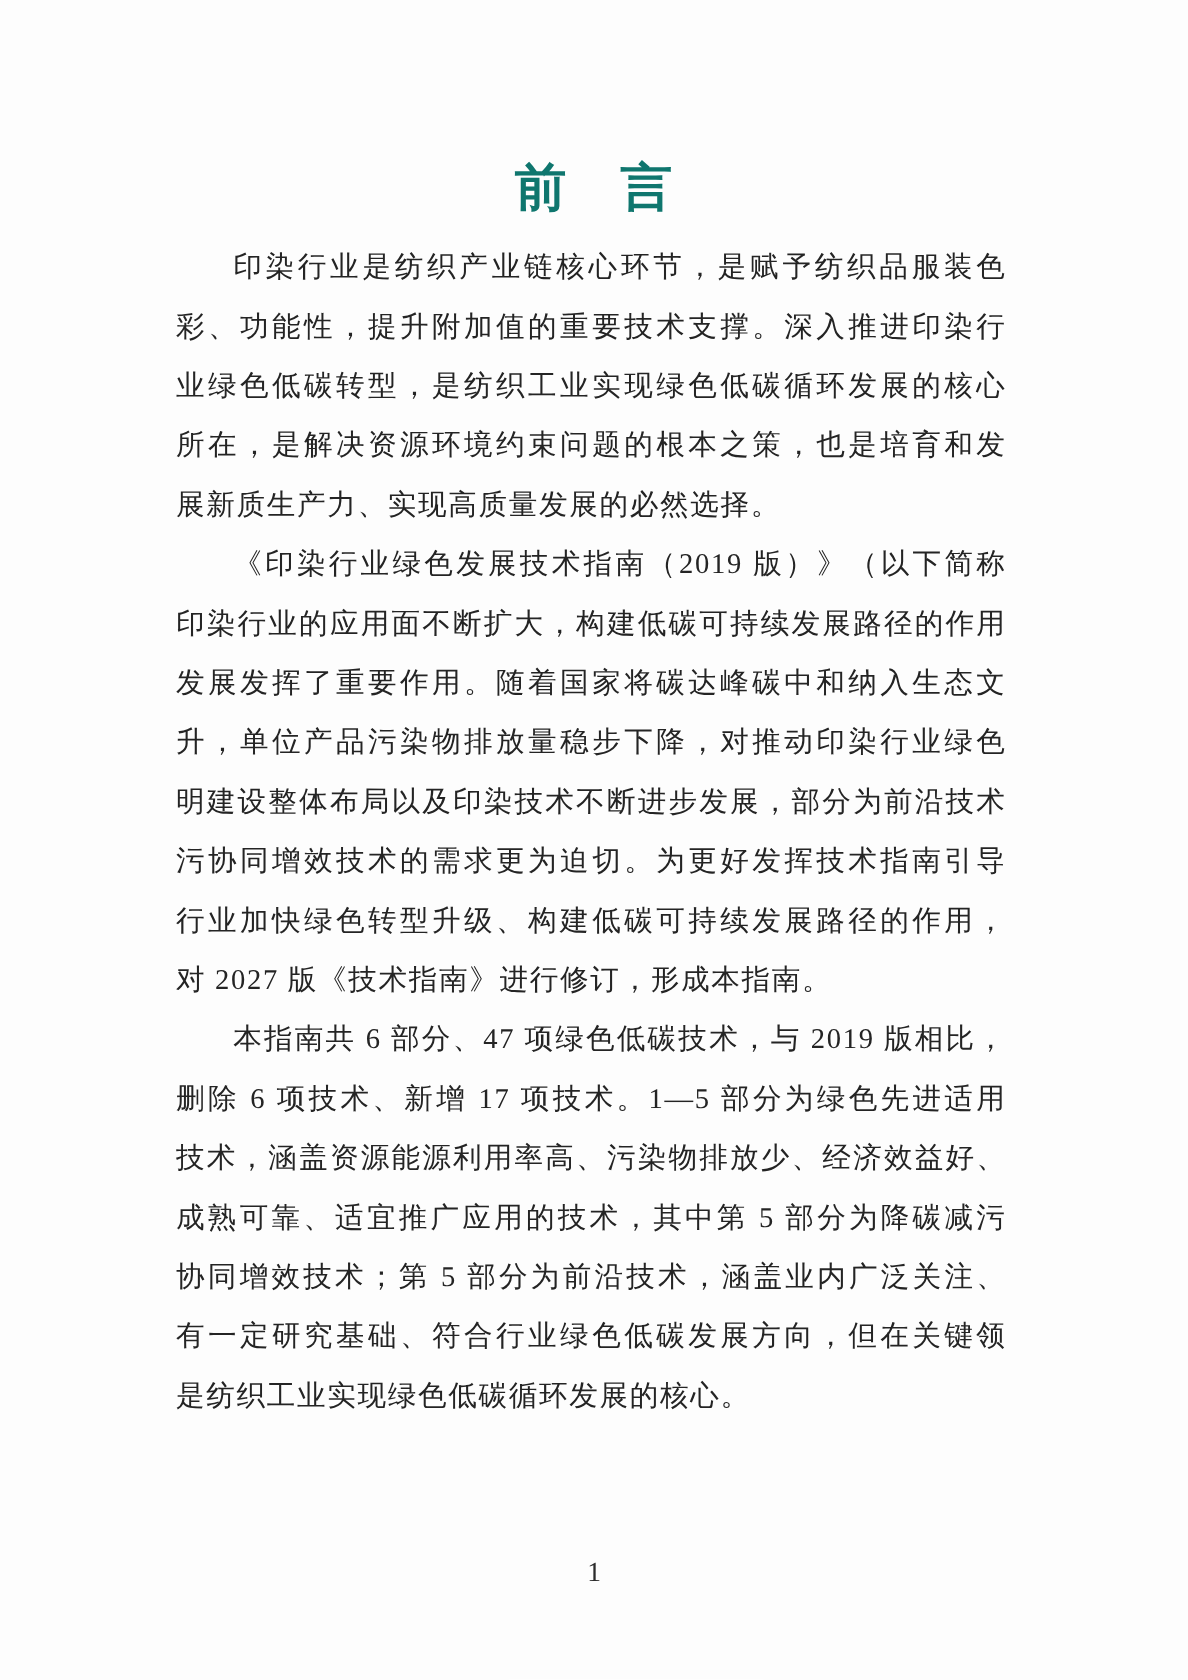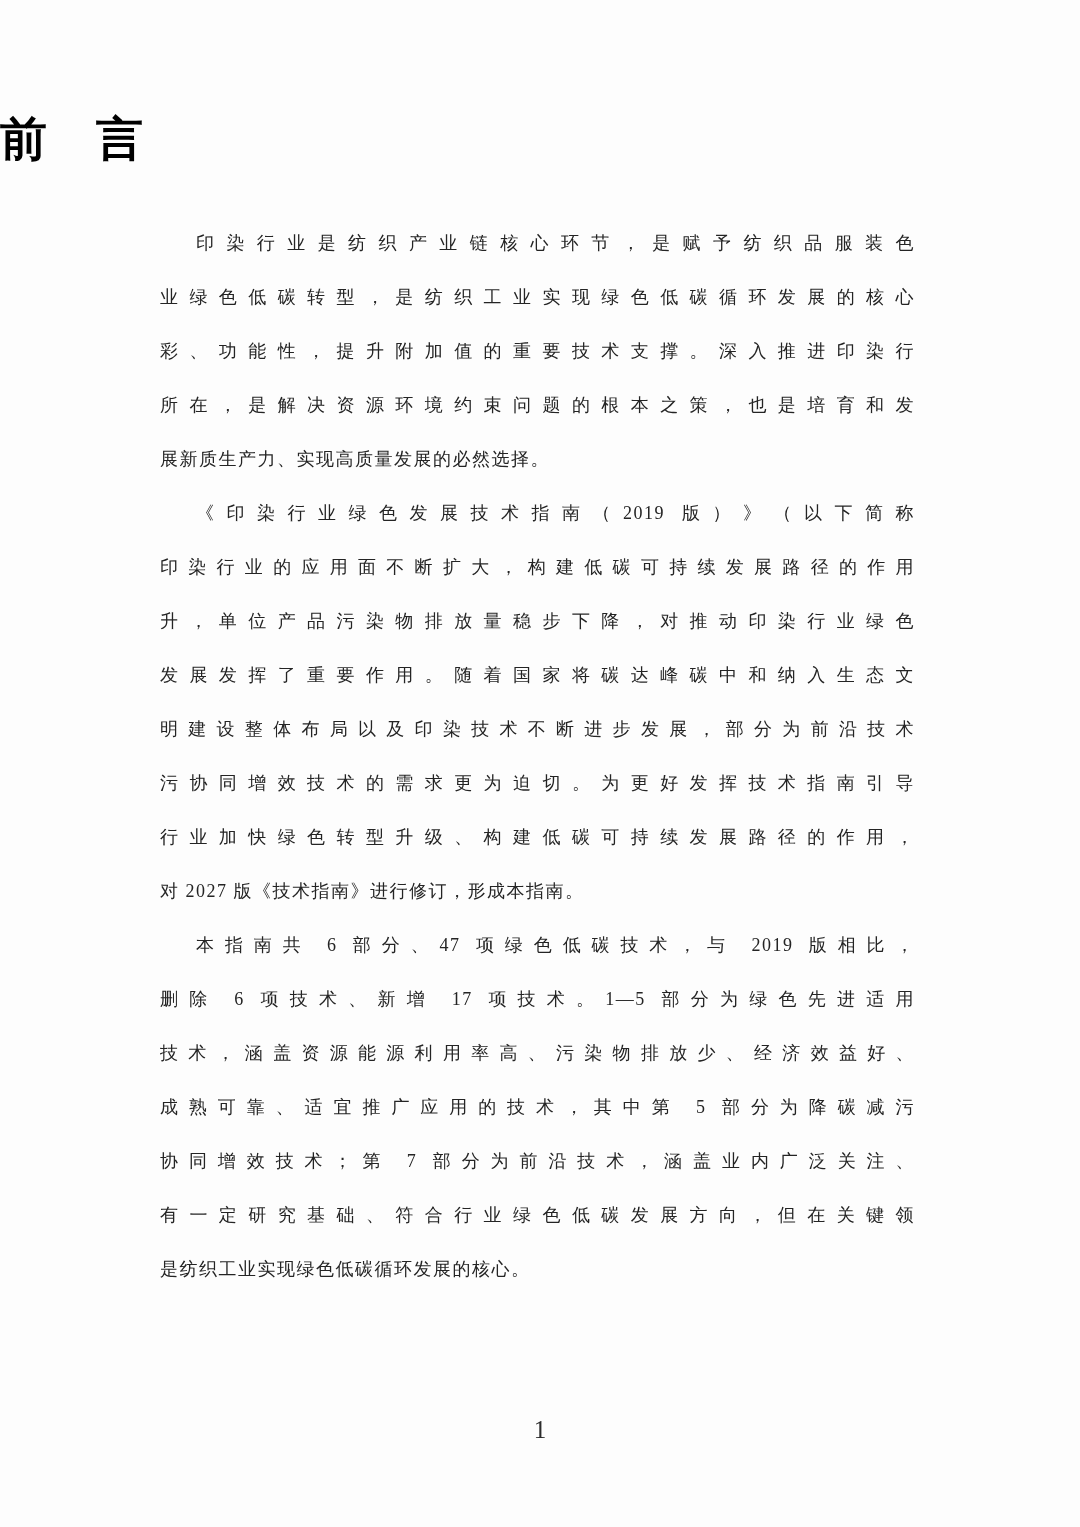--- a/index.html
+++ b/index.html
@@ -11,42 +11,43 @@
     position: relative;
     width: 1080px;
     height: 1527px;
     background: #fdfdfd;
     overflow: hidden;
     font-family: "Liberation Serif", "DejaVu Serif", serif;
     color: #242424;
   }
   .doc-title {
     position: absolute;
-    top: 112px;
+    top: 144px;
     left: 0;
     width: 100%;
     margin: 0;
+    text-align: center;
     font-size: 47px;
     line-height: 1.15;
     font-weight: 700;
-    color: #000000;
+    color: #0f766e;
     letter-spacing: 1px;
   }
   .doc-body {
     position: absolute;
     top: 216px;
     left: 160px;
     width: 755px;
   }
   .para {
     margin: 0;
     padding: 0;
   }
   .line {
-    font-size: 18px;
+    font-size: 26px;
     line-height: 54px;
     height: 54px;
     letter-spacing: 1.5px;
     text-align: justify;
     text-align-last: justify;
     -moz-text-align-last: justify;
     white-space: normal;
     overflow: hidden;
     color: #242424;
   }
@@ -74,41 +75,41 @@
 </style>
 </head>
 <body>
 
 <div class="page">
   <h1 class="doc-title">前　言</h1>
 
   <div class="doc-body" id="document-body">
       <div class="para">
         <div class="line">印染行业是纺织产业链核心环节，是赋予纺织品服装色</div>
+        <div class="line">彩、功能性，提升附加值的重要技术支撑。深入推进印染行</div>
         <div class="line">业绿色低碳转型，是纺织工业实现绿色低碳循环发展的核心</div>
-        <div class="line">彩、功能性，提升附加值的重要技术支撑。深入推进印染行</div>
         <div class="line">所在，是解决资源环境约束问题的根本之策，也是培育和发</div>
         <div class="line">展新质生产力、实现高质量发展的必然选择。</div>
       </div>
       <div class="para">
         <div class="line">《印染行业绿色发展技术指南（2019 版）》（以下简称</div>
         <div class="line">印染行业的应用面不断扩大，构建低碳可持续发展路径的作用</div>
+        <div class="line">发展发挥了重要作用。随着国家将碳达峰碳中和纳入生态文</div>
         <div class="line">升，单位产品污染物排放量稳步下降，对推动印染行业绿色</div>
-        <div class="line">发展发挥了重要作用。随着国家将碳达峰碳中和纳入生态文</div>
         <div class="line">明建设整体布局以及印染技术不断进步发展，部分为前沿技术</div>
         <div class="line">污协同增效技术的需求更为迫切。为更好发挥技术指南引导</div>
         <div class="line">行业加快绿色转型升级、构建低碳可持续发展路径的作用，</div>
         <div class="line">对 2027 版《技术指南》进行修订，形成本指南。</div>
       </div>
       <div class="para">
         <div class="line">本指南共 6 部分、47 项绿色低碳技术，与 2019 版相比，</div>
         <div class="line">删除 6 项技术、新增 17 项技术。1—5 部分为绿色先进适用</div>
         <div class="line">技术，涵盖资源能源利用率高、污染物排放少、经济效益好、</div>
         <div class="line">成熟可靠、适宜推广应用的技术，其中第 5 部分为降碳减污</div>
-        <div class="line">协同增效技术；第 7 部分为前沿技术，涵盖业内广泛关注、</div>
+        <div class="line">协同增效技术；第 5 部分为前沿技术，涵盖业内广泛关注、</div>
         <div class="line">有一定研究基础、符合行业绿色低碳发展方向，但在关键领</div>
         <div class="line">是纺织工业实现绿色低碳循环发展的核心。</div>
       </div>
     </div>
 
   <div class="footer">
     <span class="page-number">1</span>
   </div>
 </div>
 

